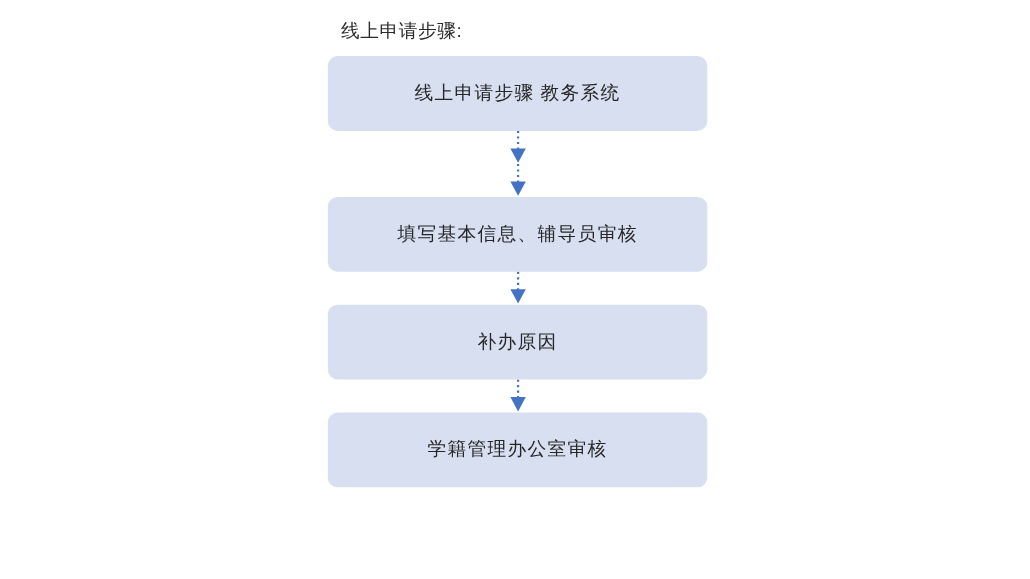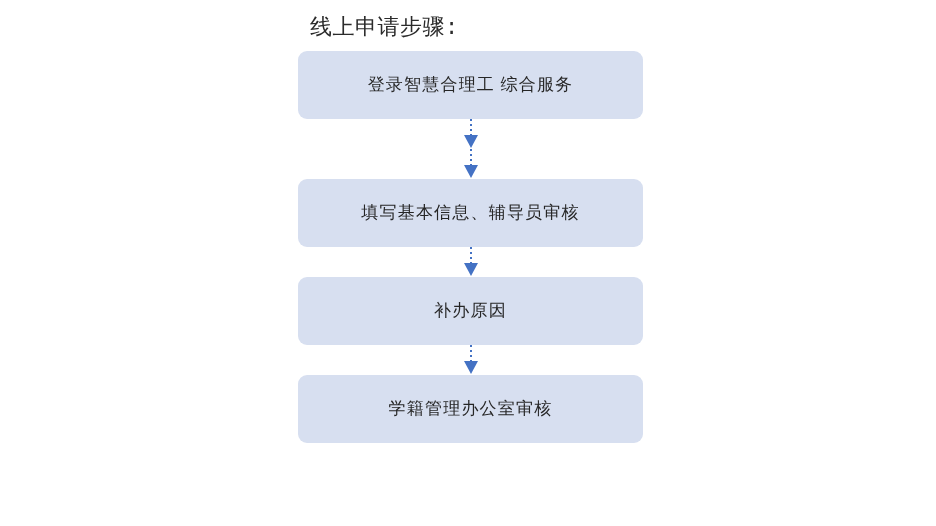--- a/index.html
+++ b/index.html
@@ -19,22 +19,22 @@
     width: 936px;
     height: 526px;
     background: #ffffff;
   }
 
   
   .chart-title {
     position: absolute;
     left: 310px;
     top: 17px;
-    font-family: Liberation Mono, monospace;
-    font-size: 22px;
+    font-family: Liberation Sans, sans-serif;
+    font-size: 17px;
     line-height: 24px;
     color: #2b2b2b;
     letter-spacing: 0.5px;
     white-space: nowrap;
   }
 
   
   .flow {
     position: absolute;
     left: 298px;
@@ -86,21 +86,21 @@
 <body>
 
 <div id="canvas">
 
   <div class="chart-title">线上申请步骤:</div>
 
   <div class="flow">
 
     <div class="flow-step">
       <div class="step-box">
-        <span class="step-label">登录智慧合理工  综合服务</span>
+        <span class="step-label">线上申请步骤  教务系统</span>
       </div>
     </div>
 
     <div class="connector">
       <svg width="26" height="30" viewBox="0 0 26 30" aria-hidden="true">
         <line x1="13" y1="0" x2="13" y2="18" stroke="#4472c4" stroke-width="2" stroke-dasharray="2 3" stroke-linecap="butt"></line>
         <polygon points="6,16 20,16 13,29" fill="#4472c4"></polygon>
       </svg>
     </div>
 

